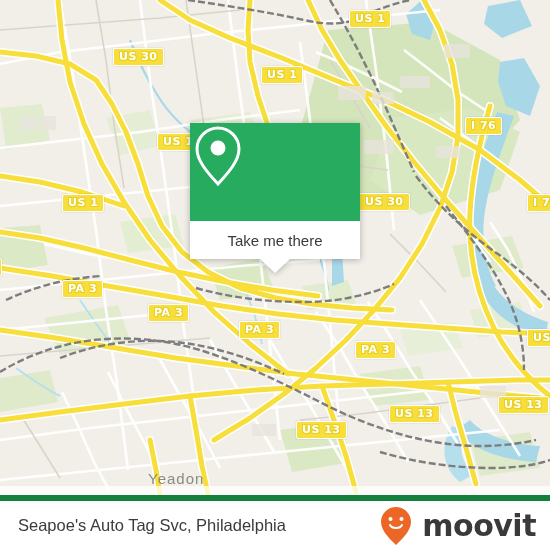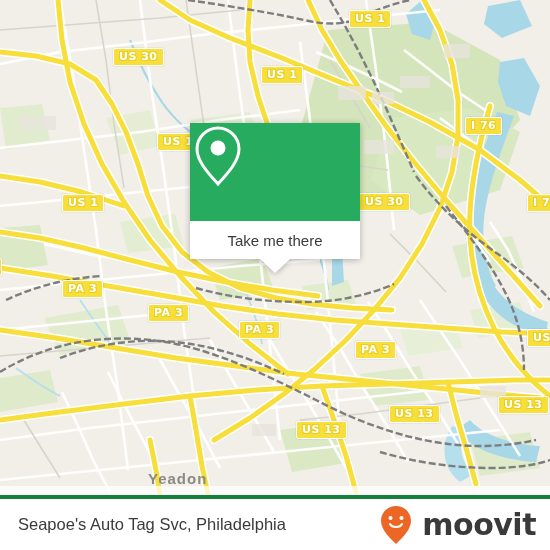--- a/index.html
+++ b/index.html
@@ -94,21 +94,21 @@
     font-size: 13.5px;
     padding-left: 9px;
   }
 
   
   #footer {
     position: absolute; left: 0; top: 495px;
     width: 550px; height: 55px;
     background: #ffffff;
     display: flex; align-items: center; justify-content: space-between;
-    border-top: 4px solid #15803d;
+    border-top: 6px solid #15803d;
   }
   #footer-title {
     padding-left: 18px;
     color: #3b3b3b;
     font-family: "Liberation Sans", sans-serif;
     font-size: 16.5px;
     white-space: nowrap;
   }
   #brand { display: flex; align-items: center; padding-right: 14px; gap: 10px; }
   #brand-word {
@@ -263,21 +263,21 @@
         <rect x="364" y="140" width="30" height="14" rx="1"></rect>
         <rect x="436" y="146" width="24" height="12" rx="1"></rect>
         <rect x="20" y="116" width="18" height="14" rx="1"></rect>
         <rect x="40" y="116" width="16" height="14" rx="1"></rect>
         <rect x="480" y="386" width="26" height="12" rx="1"></rect>
         <rect x="404" y="406" width="22" height="12" rx="1"></rect>
         <rect x="252" y="424" width="24" height="12" rx="1"></rect>
       </g>
     </svg>
 
-    <div class="place-label" style="left:148px; top:470px;font-weight:bold;">Yeadon</div>
+    <div class="place-label" style="left:148px; top:470px;">Yeadon</div>
 
     <div class="shield" style="left:113px; top:48px;">US 30</div>
     <div class="shield" style="left:349px; top:10px;">US 1</div>
     <div class="shield" style="left:261px; top:66px;">US 1</div>
     <div class="shield" style="left:157px; top:133px;">US 1</div>
     <div class="shield" style="left:465px; top:117px;">I 76</div>
     <div class="shield" style="left:527px; top:194px;">I 76</div>
     <div class="shield" style="left:62px;  top:194px;">US 1</div>
     <div class="shield" style="left:359px; top:193px;">US 30</div>
     <div class="shield" style="left:-10px; top:258px;"></div>

